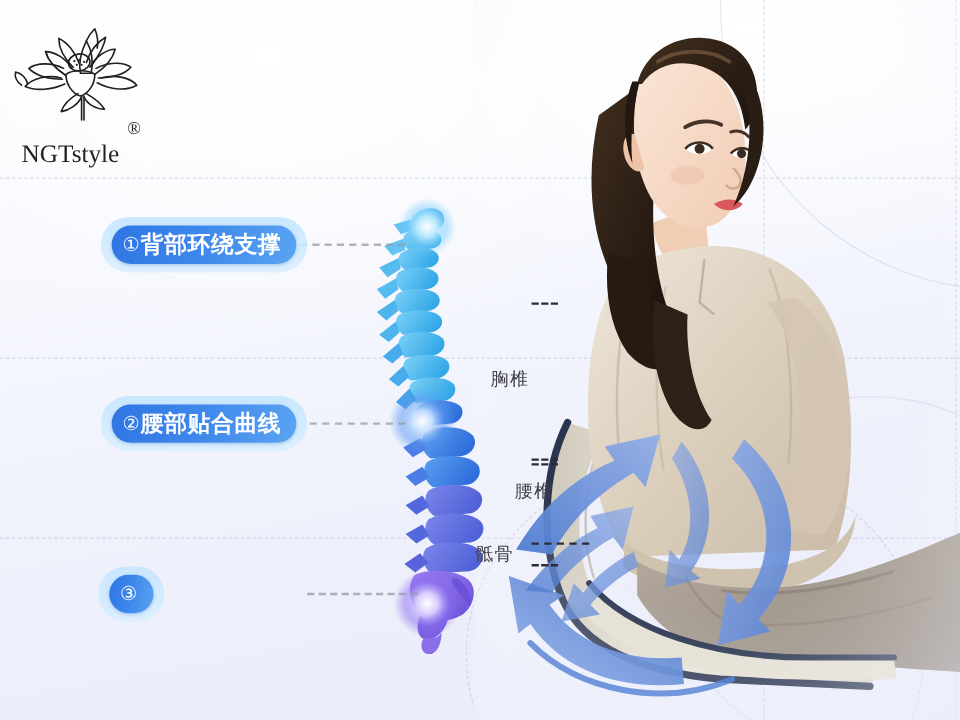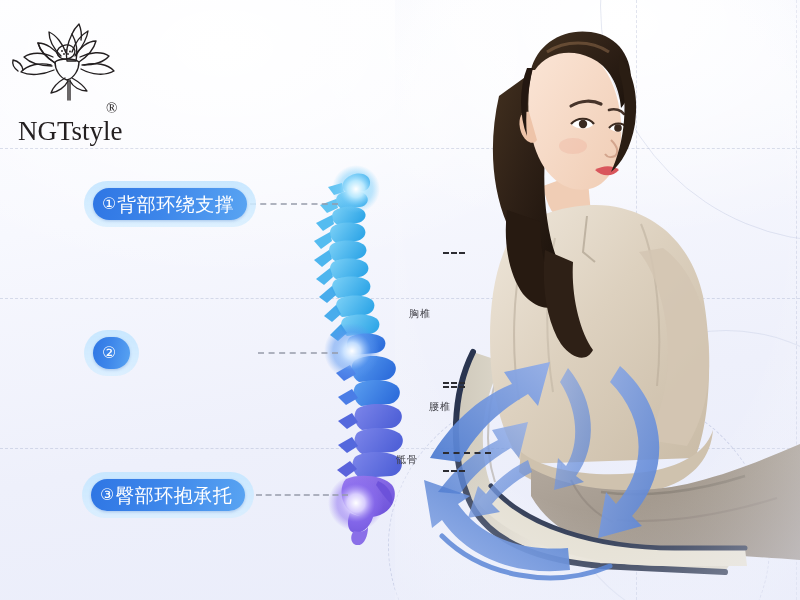--- a/index.html
+++ b/index.html
@@ -40,21 +40,21 @@
     border: 1px solid rgba(175,185,215,0.33);
     border-radius: 50%;
   }
 
   
   #logo { position:absolute; left:10px; top:8px; width:160px; height:145px; }
   #logo svg { display:block; }
   .logo-text {
     position:absolute; left:8px; top:108px;
     font-family: "Liberation Serif", "DejaVu Serif", serif;
-    font-size: 27px; letter-spacing: 0px; color:#231f20;
+    font-size: 21px; letter-spacing: 0px; color:#231f20;
   }
   .logo-reg {
     position:absolute; left:96px; top:92px;
     font-size: 15px; color:#231f20;
     font-family: "Liberation Serif", serif;
   }
 
   
   .pill-wrap { position:absolute; }
   .pill-halo {
@@ -72,38 +72,38 @@
     background: linear-gradient(100deg, #2f76e4 0%, #3d86ea 45%, #59a4f2 100%);
     box-shadow: 0 1px 3px rgba(40,90,180,0.28);
     white-space: nowrap;
   }
   .pill-num {
     color:#fff; font-size:16px; line-height:1;
     margin-right:1px;
     font-family:"DejaVu Sans", sans-serif;
   }
   .pill-label {
-    color:#ffffff; font-size:19px; font-weight:normal;
+    color:#ffffff; font-size:19px; font-weight:bold;
     letter-spacing:0.5px; line-height:1;
     font-family:"DejaVu Sans","Liberation Sans",sans-serif;
   }
 
   .connector {
     position:absolute;
     border-top: 2px dashed rgba(150,155,170,0.75);
     height:0;
   }
 
   
   #spine { position:absolute; left:300px; top:165px; width:130px; height:380px; }
 
   
   .anat {
     position:absolute;
-    font-size:10px; color:#3f3f46;
+    font-size:15px; color:#3f3f46;
     font-family:Liberation Mono, monospace;
     letter-spacing:1px;
     white-space:nowrap;
     text-align:center;
   }
   .bracket {
     position:absolute;
     border:2px dashed #2c2c32;
     border-left:none;
   }
@@ -420,28 +420,28 @@
     <div class="pill">
       <span class="pill-num">①</span>
       <span class="pill-label">背部环绕支撑</span>
     </div>
   </div>
 
   <div class="pill-wrap" style="left:93px; top:337px;">
     <div class="pill-halo"></div>
     <div class="pill">
       <span class="pill-num">②</span>
+      <span class="pill-label">腰部贴合曲线</span>
     </div>
   </div>
 
   <div class="pill-wrap" style="left:91px; top:479px;">
     <div class="pill-halo"></div>
     <div class="pill">
       <span class="pill-num">③</span>
-      <span class="pill-label">臀部环抱承托</span>
     </div>
   </div>
 
   <div class="bracket" style="left:443px; top:252px; width:22px; height:128px; border-right:none;"></div>
   <div class="bracket" style="left:443px; top:386px; width:22px; height:82px; border-right:none;"></div>
   <div class="bracket" style="left:443px; top:452px; width:48px; height:34px; border-right:none; border-bottom:none;"></div>
 
   <div class="anat" style="left:409px; top:307px;">胸椎</div>
   <div class="anat" style="left:429px; top:400px;">腰椎</div>
   <div class="anat" style="left:396px; top:453px;">骶骨</div>

